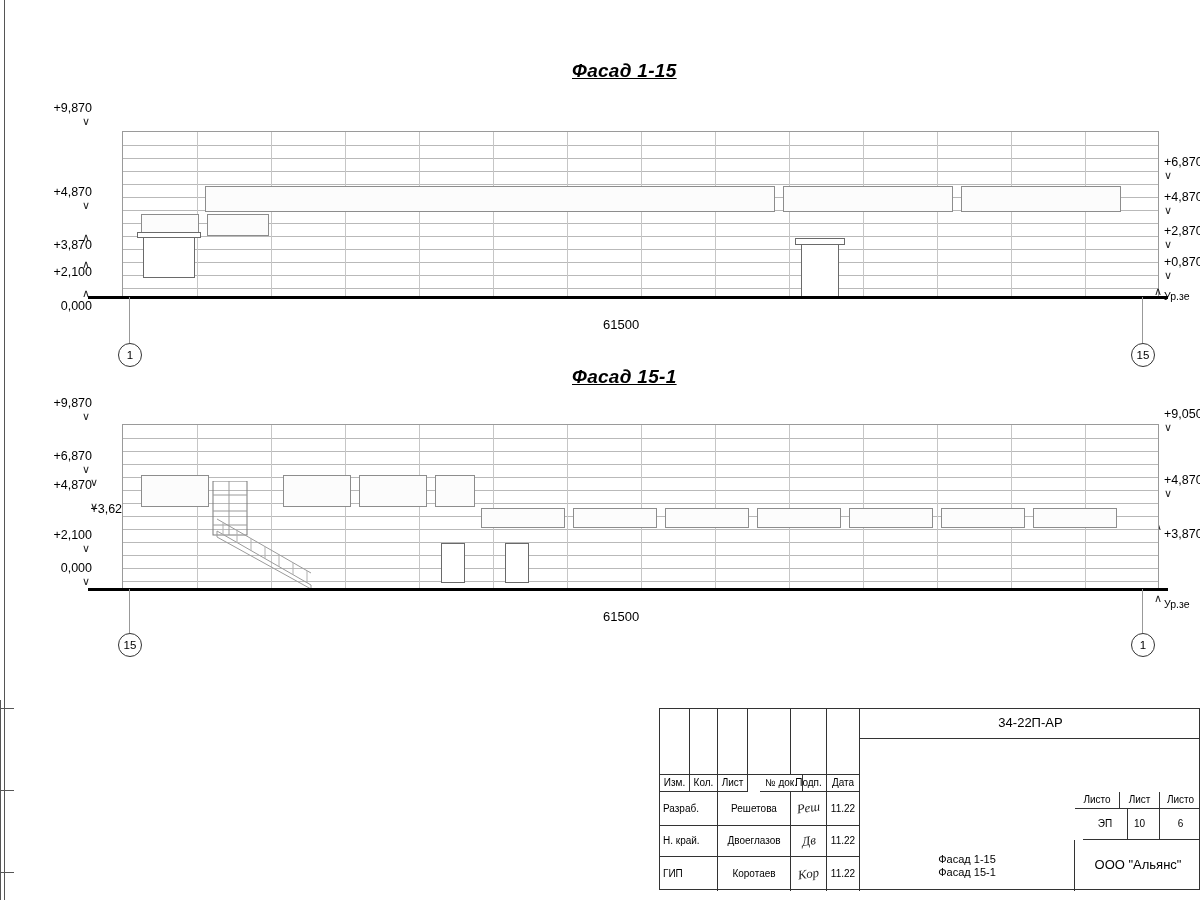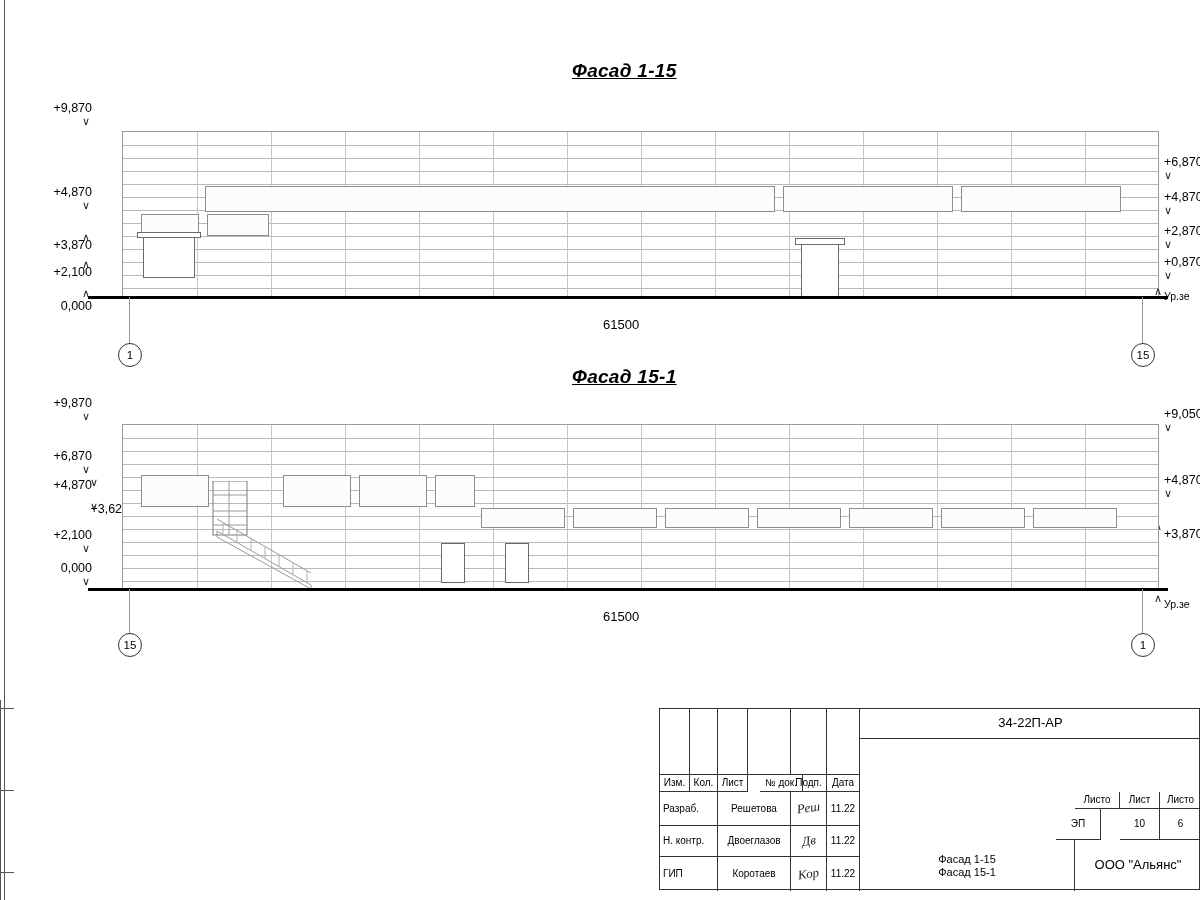--- a/index.html
+++ b/index.html
@@ -366,21 +366,21 @@
     <div class="tb-cell" style="left:131px; top:66px; width:36px; height:17px;">Подп.</div>
     <div class="tb-cell" style="left:167px; top:66px; width:33px; height:17px;">Дата</div>
 
     <div class="tb-cell left" style="left:0; top:83px; width:58px; height:34px;">Разраб.</div>
     <div class="tb-cell" style="left:58px; top:83px; width:73px; height:34px;">Решетова</div>
     <div class="tb-cell" style="left:131px; top:83px; width:36px; height:34px;">
         <span class="sig">Реш</span>
       </div>
     <div class="tb-cell" style="left:167px; top:83px; width:33px; height:34px;">11.22</div>
 
-    <div class="tb-cell left" style="left:0; top:117px; width:58px; height:31px;">Н. контр.</div>
+    <div class="tb-cell left" style="left:0; top:117px; width:58px; height:31px;">Н. край.</div>
     <div class="tb-cell" style="left:58px; top:117px; width:73px; height:31px;">Двоеглазов</div>
     <div class="tb-cell" style="left:131px; top:117px; width:36px; height:31px;">
         <span class="sig">Дв</span>
       </div>
     <div class="tb-cell" style="left:167px; top:117px; width:33px; height:31px;">11.22</div>
 
     <div class="tb-cell left nb-b" style="left:0; top:148px; width:58px; height:34px;">ГИП</div>
     <div class="tb-cell nb-b" style="left:58px; top:148px; width:73px; height:34px;">Коротаев</div>
     <div class="tb-cell nb-b" style="left:131px; top:148px; width:36px; height:34px;">
         <span class="sig">Кор</span>
@@ -392,20 +392,20 @@
 
     <div class="tb-cell tb-mid nb-b" style="left:200px; top:131px; width:215px; height:51px; flex-direction:column;">
       <span>Фасад 1-15</span>
       <span>Фасад 15-1</span>
     </div>
 
     <div class="tb-cell" style="left:415px; top:83px; width:45px; height:17px;">Листо</div>
     <div class="tb-cell" style="left:460px; top:83px; width:40px; height:17px;">Лист</div>
     <div class="tb-cell" style="left:500px; top:83px; width:41px; height:17px; border-right:none;">Листо</div>
 
-    <div class="tb-cell" style="left:396px; top:100px; width:45px; height:31px;">ЭП</div>
+    <div class="tb-cell" style="left:423px; top:100px; width:45px; height:31px;">ЭП</div>
     <div class="tb-cell" style="left:460px; top:100px; width:40px; height:31px;">10</div>
     <div class="tb-cell" style="left:500px; top:100px; width:41px; height:31px; border-right:none;">6</div>
 
     <div class="tb-cell tb-big nb-b" style="left:415px; top:131px; width:126px; height:51px; border-right:none;">ООО "Альянс"</div>
   </div>
 
 </div>
 
 </body></html>

